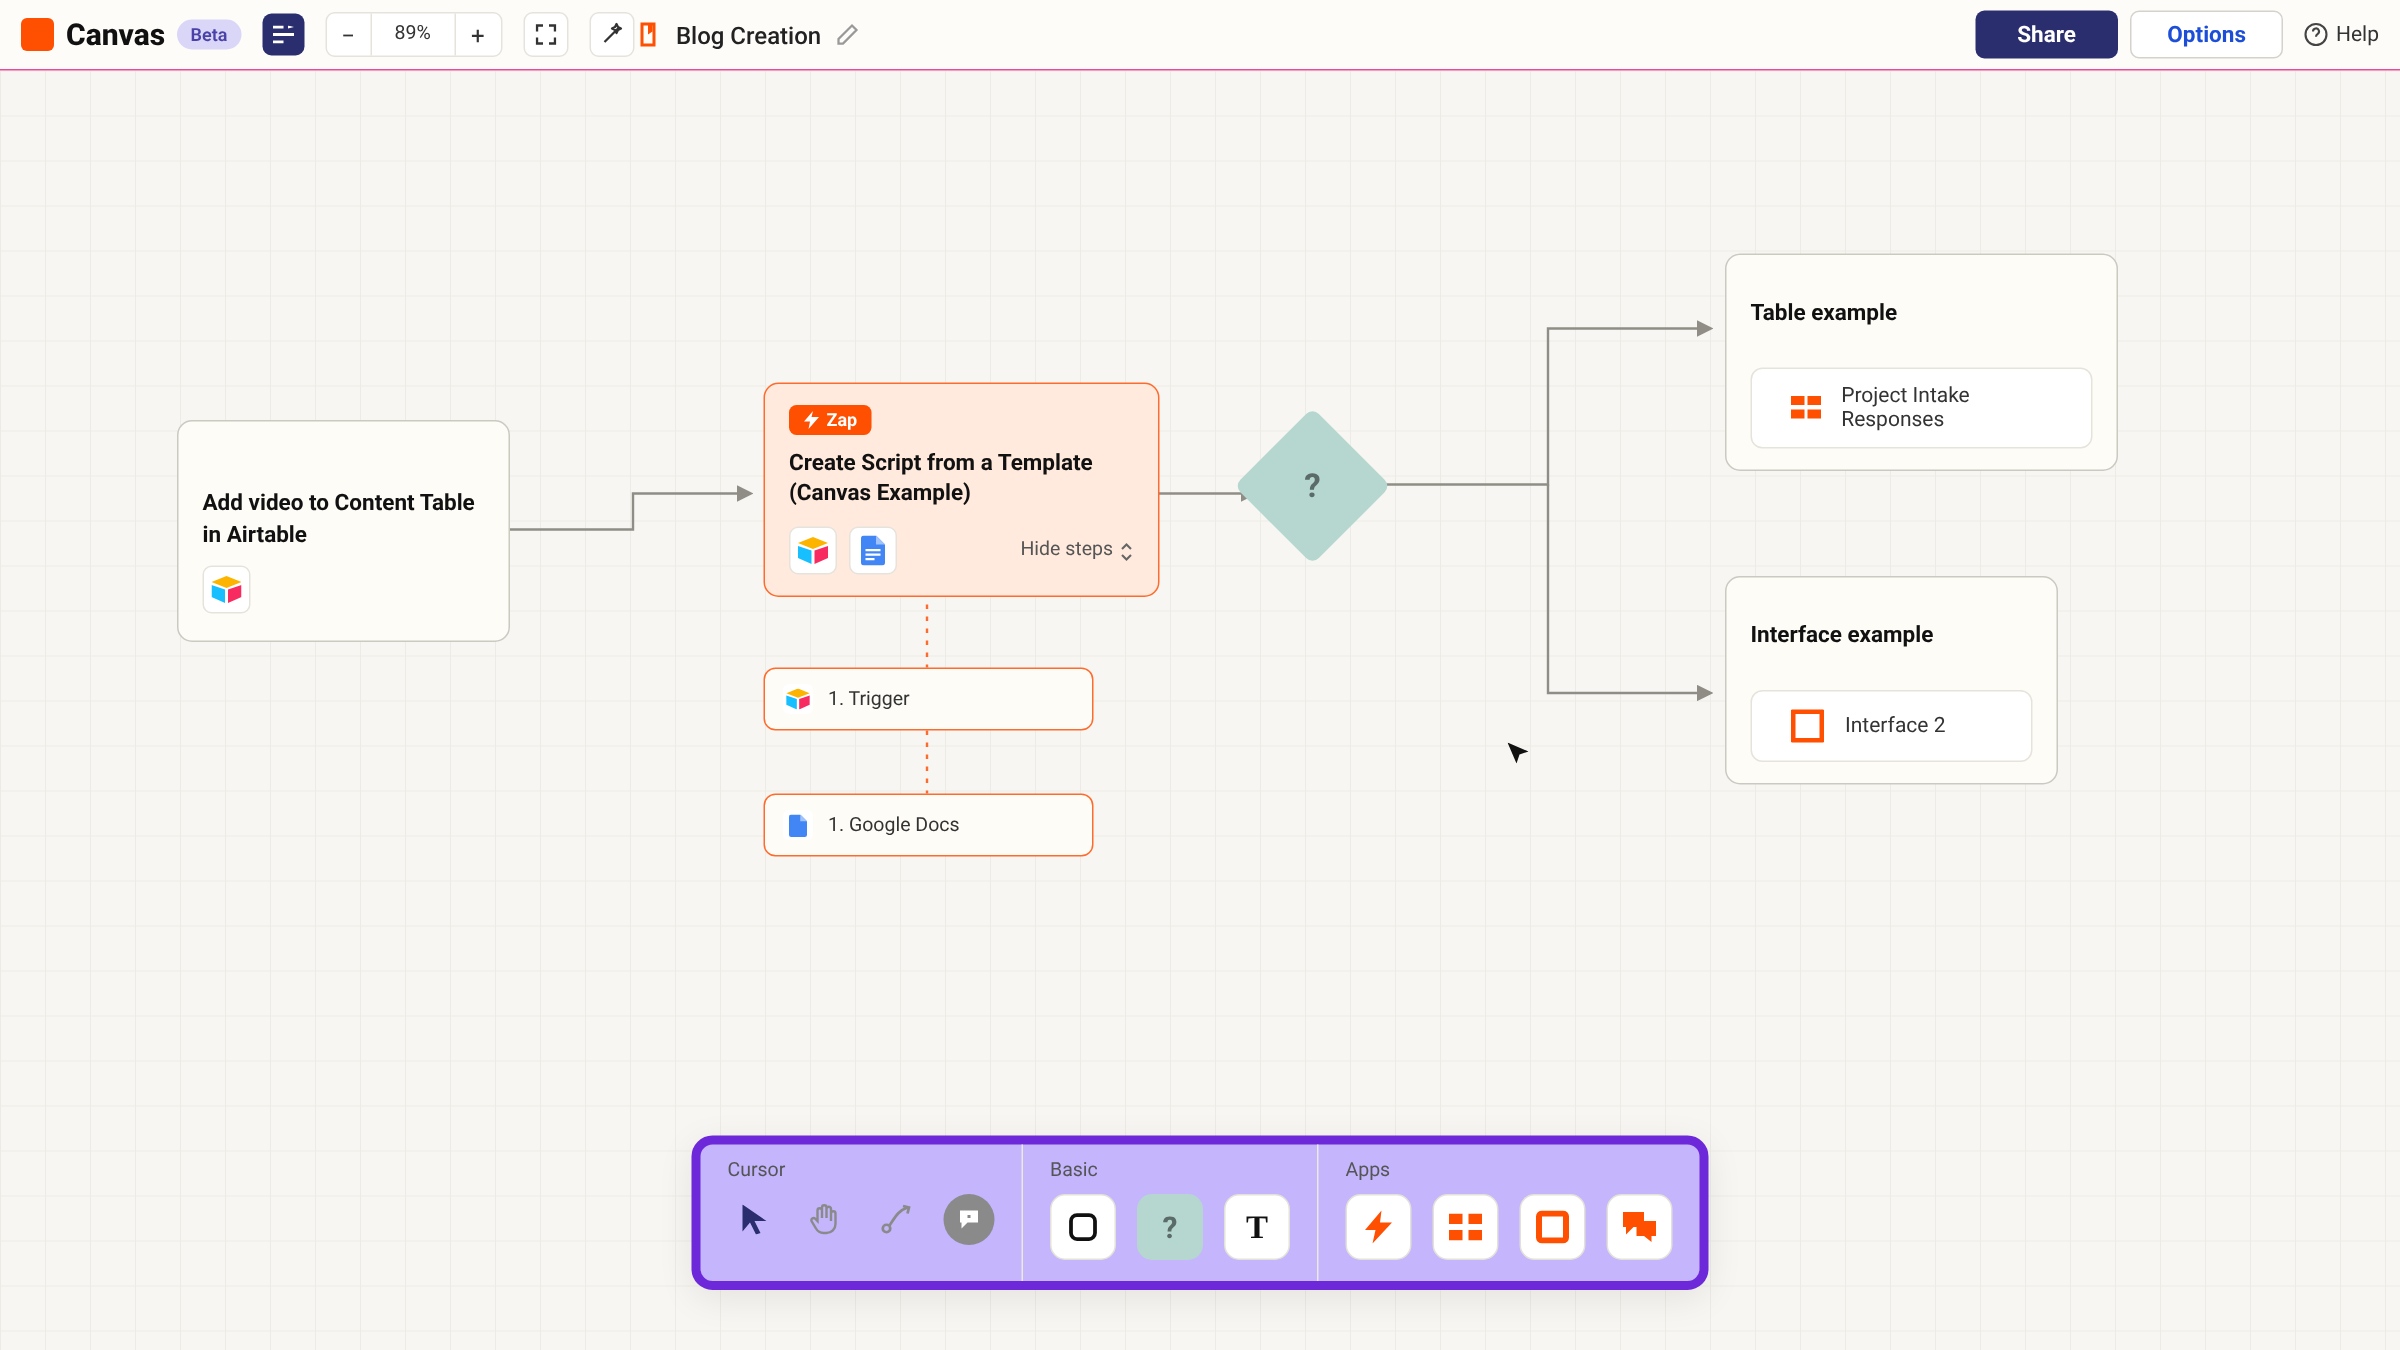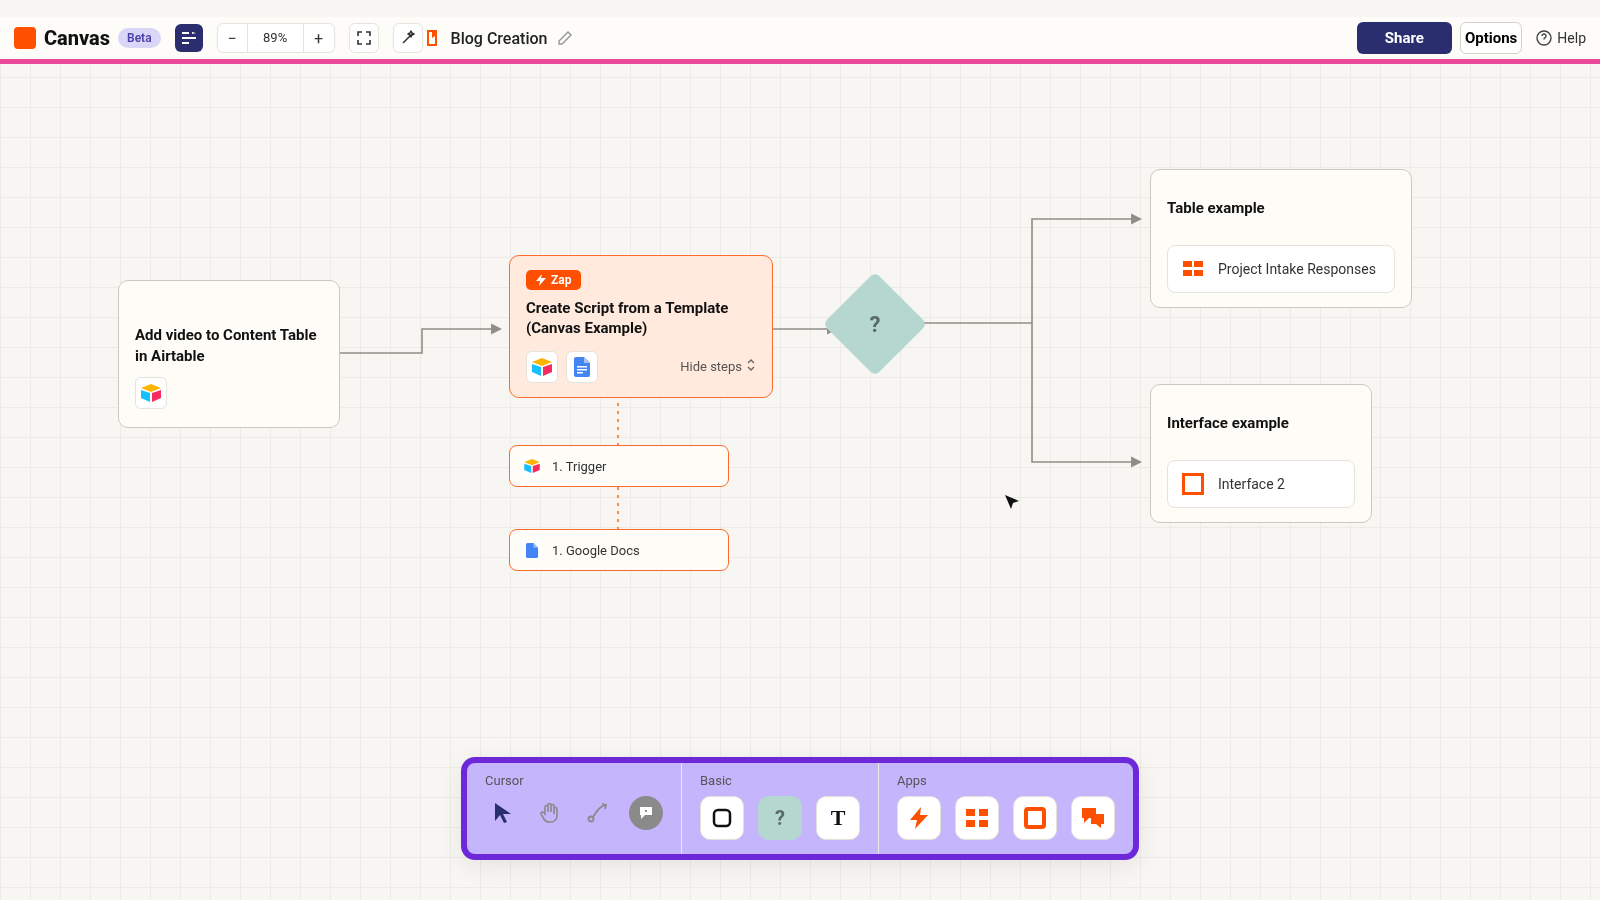--- a/index.html
+++ b/index.html
@@ -1,62 +1,62 @@
 <!DOCTYPE html>
 <html><head>
 <meta charset="utf-8">
 <style>
 *{box-sizing:border-box;margin:0;padding:0;font-family:-apple-system,BlinkMacSystemFont,"Segoe UI",Roboto,sans-serif}
 html,body{width:100%;height:100%;overflow:hidden}
 body{background:#f7f6f2;position:relative}
 
 
-.topbar{position:absolute;top:17px;left:0;right:0;height:47px;background:#fdfcf9;border-bottom:5px solid #ec4899;display:flex;align-items:center;padding:0 14px;z-index:50}
+.topbar{position:absolute;top:0;left:0;right:0;height:47px;background:#fdfcf9;border-bottom:1px solid #ec4899;display:flex;align-items:center;padding:0 14px;z-index:50}
 .top-left,.top-right{display:flex;align-items:center;gap:8px}
 .top-center{flex:1;display:flex;align-items:center;gap:10px}
 .logo-square{width:22px;height:22px;background:#ff4f00;border-radius:4px}
 .brand{font-size:20px;font-weight:800;color:#111}
 .beta-pill{background:#d9d6f7;color:#4a42a8;font-size:12px;font-weight:600;padding:3px 9px;border-radius:999px}
 .menu-btn{width:28px;height:28px;background:#2b2e6e;border-radius:6px;display:flex;align-items:center;justify-content:center;color:#fff;font-weight:700;font-size:13px;margin-left:6px}
 .zoom-group{display:flex;align-items:center;border:1px solid #e6e3dc;border-radius:6px;background:#fff;height:30px;margin-left:6px}
 .zoom-group button{width:30px;height:28px;background:none;border:none;border-right:1px solid #e6e3dc;font-size:16px;color:#333;cursor:pointer}
 .zoom-group span{width:56px;text-align:center;font-size:13px;color:#333;border-right:1px solid #e6e3dc;line-height:28px}
 .zoom-group button:last-child{border-right:none}
 .icon-btn{width:30px;height:30px;border:1px solid #e6e3dc;border-radius:6px;background:#fff;display:flex;align-items:center;justify-content:center;cursor:pointer;color:#333;font-size:14px;margin-left:6px}
 .center-icon{width:18px;height:18px;display:inline-block}
 .doc-title{font-size:16px;font-weight:500;color:#222}
 .share-btn{background:#2b2e6e;color:#fff;font-weight:700;font-size:15px;border:none;border-radius:6px;padding:7px 28px;cursor:pointer}
-.options-btn{background:#fff;color:#000000;font-weight:700;font-size:15px;border:1px solid #d4d2cb;border-radius:6px;padding:6px 4px;cursor:pointer}
+.options-btn{background:#fff;color:#1d4ed8;font-weight:700;font-size:15px;border:1px solid #d4d2cb;border-radius:6px;padding:6px 24px;cursor:pointer}
 .help{display:flex;align-items:center;gap:5px;font-size:14px;color:#333;margin-left:6px;cursor:pointer}
 
 
 .canvas{position:absolute;inset:47px 0 0 0;background-image:linear-gradient(#ecebe5 1px,transparent 1px),linear-gradient(90deg,#ecebe5 1px,transparent 1px);background-size:30px 30px}
 .node{position:absolute;background:#fdfcf7;border:1px solid #cbc9c0;border-radius:10px;padding:14px 16px}
 .node h4{font-size:15px;font-weight:700;color:#111;line-height:1.4;margin-bottom:10px}
 .app-icon{width:32px;height:32px;border-radius:6px;background:#fff;border:1px solid #e6e3dc;display:flex;align-items:center;justify-content:center}
 .app-icons-row{display:flex;gap:8px;align-items:center}
 
 
 .zap-card{background:#ffeadd;border:1px solid #ff6b2c}
 .zap-badge{display:inline-flex;align-items:center;gap:5px;background:#ff4f00;color:#fff;font-size:12px;font-weight:700;padding:3px 10px;border-radius:5px;margin-bottom:8px}
 .zap-title{font-size:15px;font-weight:700;color:#111;line-height:1.35}
 .zap-footer{display:flex;align-items:center;justify-content:space-between;margin-top:12px}
-.hide-steps{font-size:13px;color:#555;display:flex;align-items:flex-start;gap:4px;cursor:pointer}
+.hide-steps{font-size:13px;color:#555;display:flex;align-items:flex-end;gap:4px;cursor:pointer}
 
 
 .step-card{position:absolute;width:220px;height:42px;background:#fdfcf7;border:1px solid #ff6b2c;border-radius:8px;display:flex;align-items:center;padding:0 12px;gap:10px;font-size:13px;color:#333}
 .step-card .mini{width:20px;height:20px;border-radius:4px;background:#fff;display:flex;align-items:center;justify-content:center}
 
 
 .diamond-wrap{position:absolute;width:74px;height:74px}
 .diamond{width:100%;height:100%;background:#b6d6d0;transform:rotate(45deg);border-radius:6px}
 .diamond-q{position:absolute;inset:0;display:flex;align-items:center;justify-content:center;font-size:22px;font-weight:700;color:#5a6b68}
 
 
-.sub-tile{background:#fff;border:1px solid #e6e3dc;border-radius:8px;padding:10px 12px;display:flex;align-items:center;gap:12px;font-size:14px;color:#333}
+.sub-tile{background:#fff;border:1px solid #e6e3dc;border-radius:8px;padding:10px 24px;display:flex;align-items:center;gap:12px;font-size:14px;color:#333}
 .sub-tile .tile-icon{width:26px;height:26px;border-radius:5px;display:flex;align-items:center;justify-content:center}
 
 
 .bottom-bar{position:absolute;left:50%;transform:translateX(-50%);bottom:40px;background:#c4b5fd;border:6px solid #6d28d9;border-radius:14px;box-shadow:0 6px 24px rgba(0,0,0,.08);display:flex;z-index:40}
 .tb-section{padding:10px 18px 14px;border-right:1px solid #ece9e1}
 .tb-section:last-child{border-right:none}
 .tb-label{font-size:13px;color:#555;margin-bottom:8px}
 .tb-row{display:flex;gap:14px;align-items:center}
 .tb-btn{width:44px;height:44px;border:1px solid #e4e1d8;border-radius:10px;background:#fff;display:flex;align-items:center;justify-content:center;cursor:pointer;font-size:20px}
 .tb-plain{width:34px;height:34px;border:none;background:none;display:flex;align-items:center;justify-content:center;cursor:pointer;color:#707070;font-size:20px}

